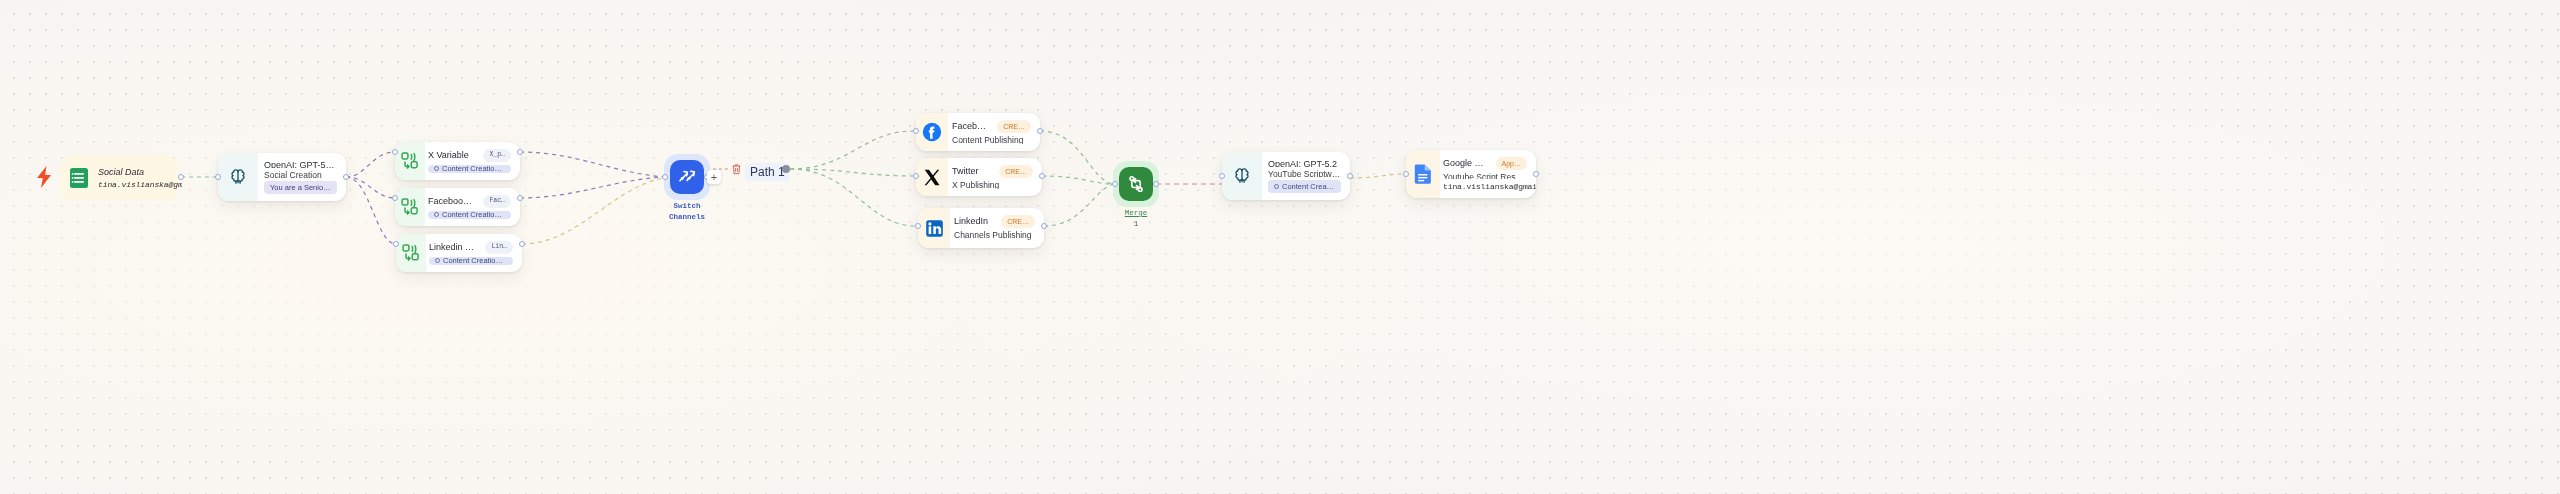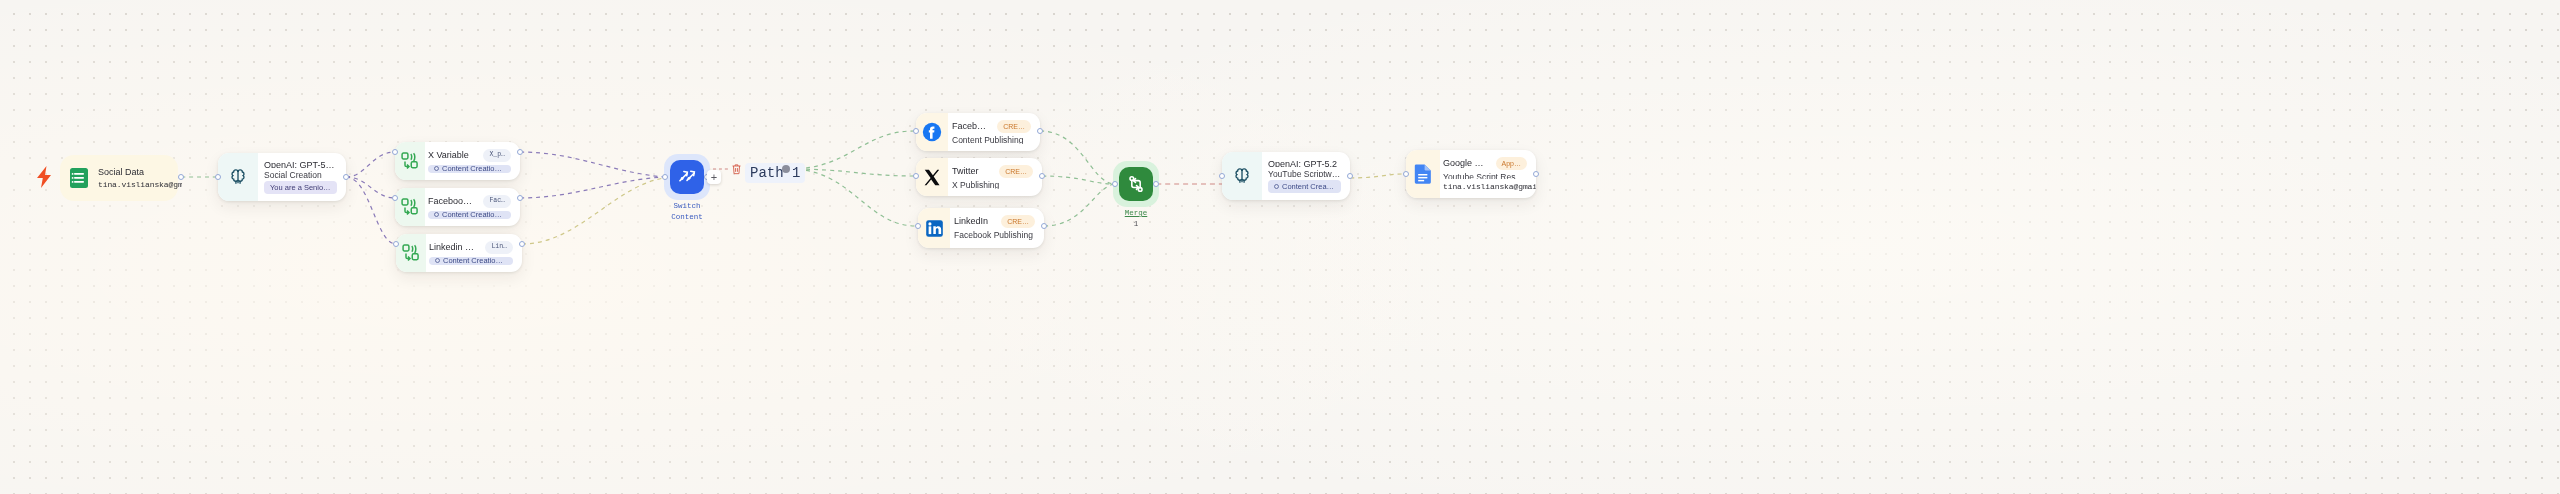--- a/index.html
+++ b/index.html
@@ -106,42 +106,42 @@
     display: flex; align-items: center; justify-content: center;
   }
   .chip-blue { background: #2f62e8; }
   .chip-blue-halo { background: #dde6fb; }
   .chip-green { background: #2f8a3d; }
   .chip-green-halo { background: #d9f2dd; }
   .chip-label {
     font-family: "Liberation Mono", monospace;
     font-size: 7.5px; line-height: 1.35; margin-top: 1px;
   }
-  .lbl-blue { color: #3a5bbf; }
+  .lbl-blue { color: #3a5bbf; font-weight: bold; }
   .lbl-green { color: #3e8a4c; text-decoration: underline; }
 
   
   .plus-btn {
     position: absolute; z-index: 4;
     width: 14px; height: 14px; border-radius: 4px;
     background: #fff; box-shadow: 0 1px 3px rgba(40,35,30,.18);
     display: flex; align-items: center; justify-content: center;
     font-size: 11px; color: #5a5a62; line-height: 1;
   }
   .trash-btn {
     position: absolute; z-index: 4;
     width: 11px; height: 12px;
     display: flex; align-items: center; justify-content: center;
   }
   .path-pill {
     position: absolute; z-index: 4;
     background: #eef2fb; border-radius: 4px;
     padding: 2px 5px;
-    font-family: Liberation Mono, monospace;
-    font-size: 14px; color: #2b3a5c; white-space: nowrap;
+    font-family: Liberation Sans, sans-serif;
+    font-size: 12px; color: #2b3a5c; white-space: nowrap;
   }
   .path-dot {
     position: absolute; z-index: 4;
     width: 8px; height: 8px; border-radius: 50%;
     background: #8b8e9c;
   }
   .port {
     position: absolute; z-index: 4;
     width: 6px; height: 6px; border-radius: 50%;
     background: #fff; border: 1.6px solid #93a8d6;
@@ -186,21 +186,21 @@
 
     <path d="M1350,178 C 1378,178 1386,174 1404,174" fill="none" stroke="#cfc88a" stroke-width="1.2" stroke-dasharray="4 4"></path>
   </svg>
 
   <div class="halo-cream" style="left:60px; top:155px; width:118px; height:46px;"></div>
   <div class="node" style="left:36px; top:166px;">
     <svg width="16" height="22" viewBox="0 0 16 22">
       <path d="M10.5 0 L1 12 L6.8 12 L5 22 L15 9 L9 9 Z" fill="#f04e23"></path>
     </svg>
   </div>
-  <div class="node card" style="left:62px; top:160px; width:120px; height:36px; background:transparent; box-shadow:none;">
+  <div class="node card" style="left:62px; top:160px; width:120px; height:36px; background:transparent; box-shadow:none;font-style:italic;">
     <div class="card-icon" style="background:transparent; width:34px; min-width:34px;">
       <svg width="20" height="22" viewBox="0 0 20 22">
         <rect x="1" y="1" width="18" height="20" rx="2.5" fill="#22a15c"></rect>
         <rect x="5" y="6" width="10" height="1.8" rx=".8" fill="#fff"></rect>
         <rect x="5" y="10" width="10" height="1.8" rx=".8" fill="#fff"></rect>
         <rect x="5" y="14" width="10" height="1.8" rx=".8" fill="#fff"></rect>
         <circle cx="3.6" cy="6.9" r=".9" fill="#fff"></circle>
         <circle cx="3.6" cy="10.9" r=".9" fill="#fff"></circle>
         <circle cx="3.6" cy="14.9" r=".9" fill="#fff"></circle>
       </svg>
@@ -308,21 +308,21 @@
           <path d="M3.5 16.5 L12 8"></path>
           <path d="M12 16 L20.5 7.5"></path>
           <circle cx="6.2" cy="13.8" r="1.7" fill="#fff" stroke="none"></circle>
           <circle cx="14.4" cy="13.6" r="1.7" fill="#fff" stroke="none"></circle>
           <path d="M16.5 5.2 L20.8 6 L20 10.3"></path>
           <path d="M8.2 5.4 L12.4 6.2 L11.6 10.5"></path>
         </svg>
       </div>
     </div>
     <div class="chip-label lbl-blue">Switch</div>
-    <div class="chip-label lbl-blue">Content</div>
+    <div class="chip-label lbl-blue">Channels</div>
   </div>
   <div class="port" style="left:662px; top:174px;"></div>
   <div class="port" style="left:704px; top:174px;"></div>
 
   <div class="plus-btn" style="left:707px; top:170px;">+</div>
 
   <div class="trash-btn" style="left:731px; top:163px;">
     <svg width="11" height="12" viewBox="0 0 16 18" fill="none" stroke="#d6604d" stroke-width="1.4">
       <path d="M2 4.5h12"></path>
       <path d="M6 4.5V2.8h4V4.5"></path>
@@ -376,21 +376,21 @@
         <rect x="4.6" y="9.3" width="3.3" height="9.8" fill="#fff"></rect>
         <circle cx="6.25" cy="6.2" r="1.95" fill="#fff"></circle>
         <path d="M10.5 9.3h3.1v1.4c.5-.9 1.6-1.7 3.1-1.7 2.6 0 3.7 1.5 3.7 4.4v5.7h-3.3v-5.1c0-1.4-.5-2.2-1.7-2.2-1.1 0-1.7.8-1.7 2.2v5.1h-3.2z" fill="#fff"></path>
       </svg>
     </div>
     <div class="card-body" style="padding-left:4px;">
       <div class="row-top">
         <span class="card-title">LinkedIn</span>
         <span class="badge badge-cream">CRE…</span>
       </div>
-      <div class="card-sub">Facebook Publishing</div>
+      <div class="card-sub">Channels Publishing</div>
     </div>
   </div>
   <div class="port" style="left:915px; top:223px;"></div>
   <div class="port" style="left:1041px; top:223px;"></div>
 
   <div class="chip-wrap" style="left:1112px; top:161px; width:48px;">
     <div class="chip-halo chip-green-halo">
       <div class="chip chip-green">
         <svg width="20" height="20" viewBox="0 0 24 24" fill="none" stroke="#ffffff" stroke-width="1.9" stroke-linecap="round" stroke-linejoin="round">
           <circle cx="7" cy="5.5" r="2.2"></circle>

